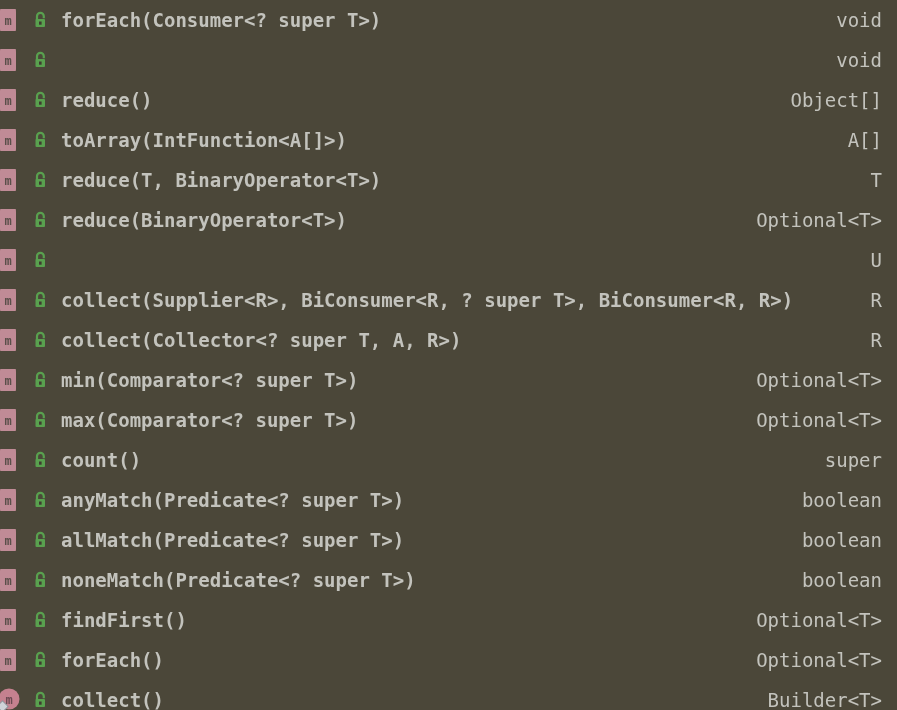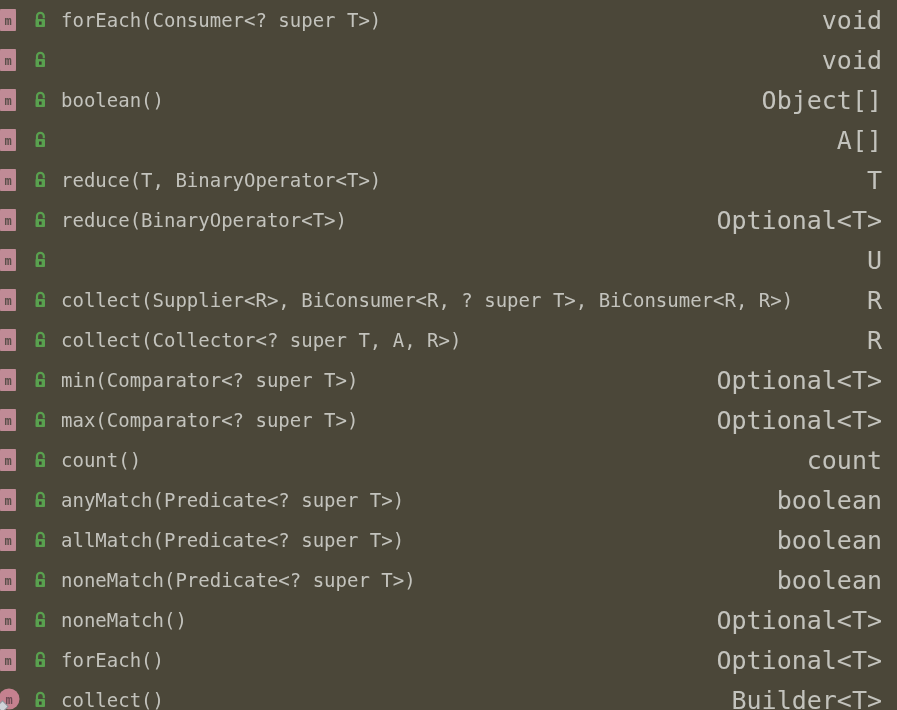--- a/index.html
+++ b/index.html
@@ -62,24 +62,25 @@
   .icon-lock svg { display: block; }
 
   
   .signature {
     margin-left: 10px;
     font-size: 19px;
     line-height: 19px;
     color: #c3c3bd;
     white-space: pre;
     letter-spacing: 0px;
+    font-weight: bold;
   }
   .return-type {
     margin-left: auto;
-    font-size: 25px;
+    font-size: 19px;
     line-height: 19px;
     color: #c3c3bd;
     white-space: pre;
     text-align: right;
   }
 </style>
 </head>
 <body>
 
 <div id="completion-popup">
@@ -126,38 +127,39 @@
           <text x="12" y="16" font-family="DejaVu Sans Mono, monospace" font-size="12" font-weight="bold" fill="#5a4f4a" text-anchor="middle">m</text>
         </svg>
       </span>
       <span class="icon-lock">
         <svg width="20" height="20" viewBox="0 0 20 20" xmlns="http://www.w3.org/2000/svg">
           <path d="M6 9 V6.2 A3.4 3.4 0 0 1 12.8 6.2 V7.2" fill="none" stroke="#59a14f" stroke-width="2.2" stroke-linecap="square"></path>
           <rect x="4.5" y="9" width="9.5" height="8" rx="1" fill="#59a14f"></rect>
           <rect x="8" y="11.5" width="2.6" height="3.2" fill="#3f3b30"></rect>
         </svg>
       </span>
-      <span class="signature">boolean()</span>
+      <span class="signature">reduce()</span>
       <span class="return-type">Object[]</span>
     </div>
     <div class="row">
       <span class="icon-method">
         <svg width="27" height="22" viewBox="0 0 27 22" xmlns="http://www.w3.org/2000/svg">
           <ellipse cx="9" cy="11" rx="8.5" ry="10.5" fill="#8e8b7c"></ellipse>
           <path d="M4 2.5 A8 9 0 0 1 20 2.5 L20 19.5 A8 9 0 0 1 4 19.5 Z" fill="#c08b96"></path>
           <text x="12" y="16" font-family="DejaVu Sans Mono, monospace" font-size="12" font-weight="bold" fill="#5a4f4a" text-anchor="middle">m</text>
         </svg>
       </span>
       <span class="icon-lock">
         <svg width="20" height="20" viewBox="0 0 20 20" xmlns="http://www.w3.org/2000/svg">
           <path d="M6 9 V6.2 A3.4 3.4 0 0 1 12.8 6.2 V7.2" fill="none" stroke="#59a14f" stroke-width="2.2" stroke-linecap="square"></path>
           <rect x="4.5" y="9" width="9.5" height="8" rx="1" fill="#59a14f"></rect>
           <rect x="8" y="11.5" width="2.6" height="3.2" fill="#3f3b30"></rect>
         </svg>
       </span>
+      <span class="signature">toArray(IntFunction&lt;A[]&gt;)</span>
       <span class="return-type">A[]</span>
     </div>
     <div class="row">
       <span class="icon-method">
         <svg width="27" height="22" viewBox="0 0 27 22" xmlns="http://www.w3.org/2000/svg">
           <ellipse cx="9" cy="11" rx="8.5" ry="10.5" fill="#8e8b7c"></ellipse>
           <path d="M4 2.5 A8 9 0 0 1 20 2.5 L20 19.5 A8 9 0 0 1 4 19.5 Z" fill="#c08b96"></path>
           <text x="12" y="16" font-family="DejaVu Sans Mono, monospace" font-size="12" font-weight="bold" fill="#5a4f4a" text-anchor="middle">m</text>
         </svg>
       </span>
@@ -287,21 +289,21 @@
         </svg>
       </span>
       <span class="icon-lock">
         <svg width="20" height="20" viewBox="0 0 20 20" xmlns="http://www.w3.org/2000/svg">
           <path d="M6 9 V6.2 A3.4 3.4 0 0 1 12.8 6.2 V7.2" fill="none" stroke="#59a14f" stroke-width="2.2" stroke-linecap="square"></path>
           <rect x="4.5" y="9" width="9.5" height="8" rx="1" fill="#59a14f"></rect>
           <rect x="8" y="11.5" width="2.6" height="3.2" fill="#3f3b30"></rect>
         </svg>
       </span>
       <span class="signature">count()</span>
-      <span class="return-type">count</span>
+      <span class="return-type">super</span>
     </div>
     <div class="row">
       <span class="icon-method">
         <svg width="27" height="22" viewBox="0 0 27 22" xmlns="http://www.w3.org/2000/svg">
           <ellipse cx="9" cy="11" rx="8.5" ry="10.5" fill="#8e8b7c"></ellipse>
           <path d="M4 2.5 A8 9 0 0 1 20 2.5 L20 19.5 A8 9 0 0 1 4 19.5 Z" fill="#c08b96"></path>
           <text x="12" y="16" font-family="DejaVu Sans Mono, monospace" font-size="12" font-weight="bold" fill="#5a4f4a" text-anchor="middle">m</text>
         </svg>
       </span>
       <span class="icon-lock">
@@ -358,21 +360,21 @@
           <text x="12" y="16" font-family="DejaVu Sans Mono, monospace" font-size="12" font-weight="bold" fill="#5a4f4a" text-anchor="middle">m</text>
         </svg>
       </span>
       <span class="icon-lock">
         <svg width="20" height="20" viewBox="0 0 20 20" xmlns="http://www.w3.org/2000/svg">
           <path d="M6 9 V6.2 A3.4 3.4 0 0 1 12.8 6.2 V7.2" fill="none" stroke="#59a14f" stroke-width="2.2" stroke-linecap="square"></path>
           <rect x="4.5" y="9" width="9.5" height="8" rx="1" fill="#59a14f"></rect>
           <rect x="8" y="11.5" width="2.6" height="3.2" fill="#3f3b30"></rect>
         </svg>
       </span>
-      <span class="signature">noneMatch()</span>
+      <span class="signature">findFirst()</span>
       <span class="return-type">Optional&lt;T&gt;</span>
     </div>
     <div class="row">
       <span class="icon-method">
         <svg width="27" height="22" viewBox="0 0 27 22" xmlns="http://www.w3.org/2000/svg">
           <ellipse cx="9" cy="11" rx="8.5" ry="10.5" fill="#8e8b7c"></ellipse>
           <path d="M4 2.5 A8 9 0 0 1 20 2.5 L20 19.5 A8 9 0 0 1 4 19.5 Z" fill="#c08b96"></path>
           <text x="12" y="16" font-family="DejaVu Sans Mono, monospace" font-size="12" font-weight="bold" fill="#5a4f4a" text-anchor="middle">m</text>
         </svg>
       </span>

